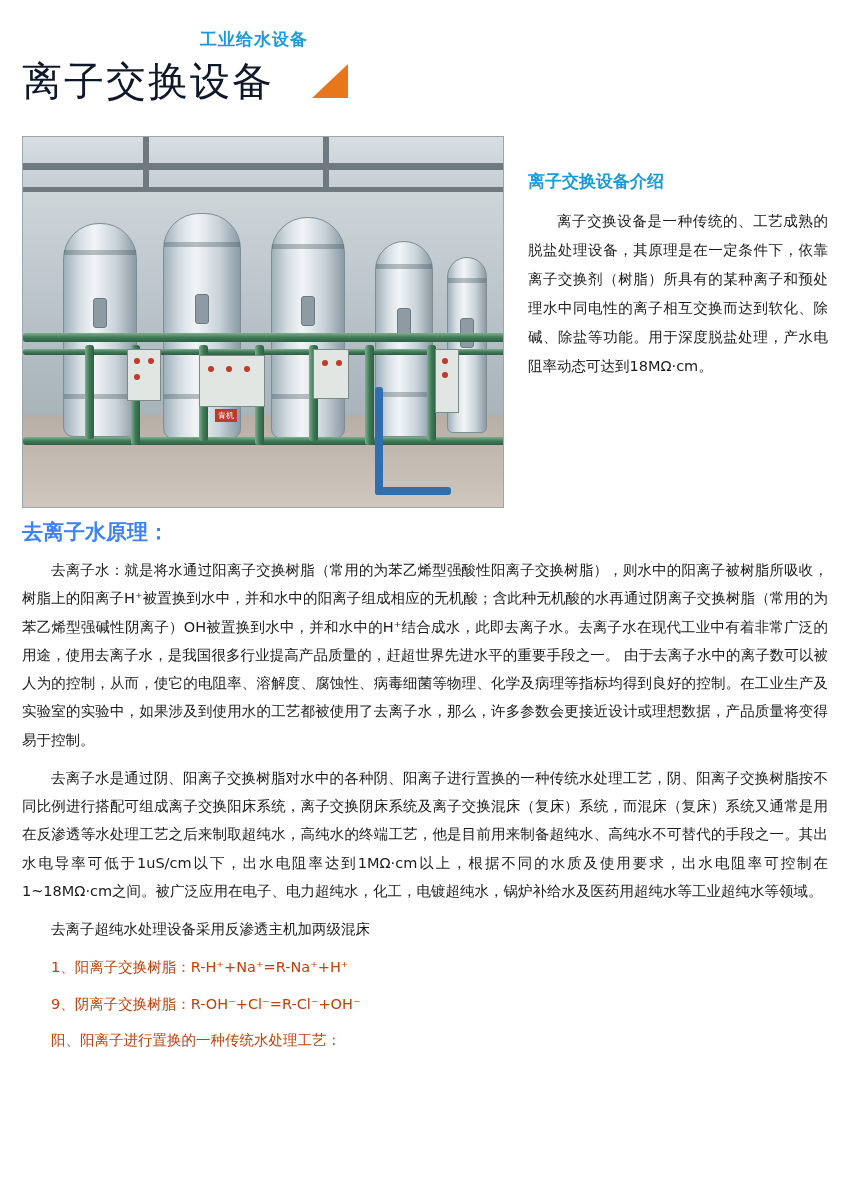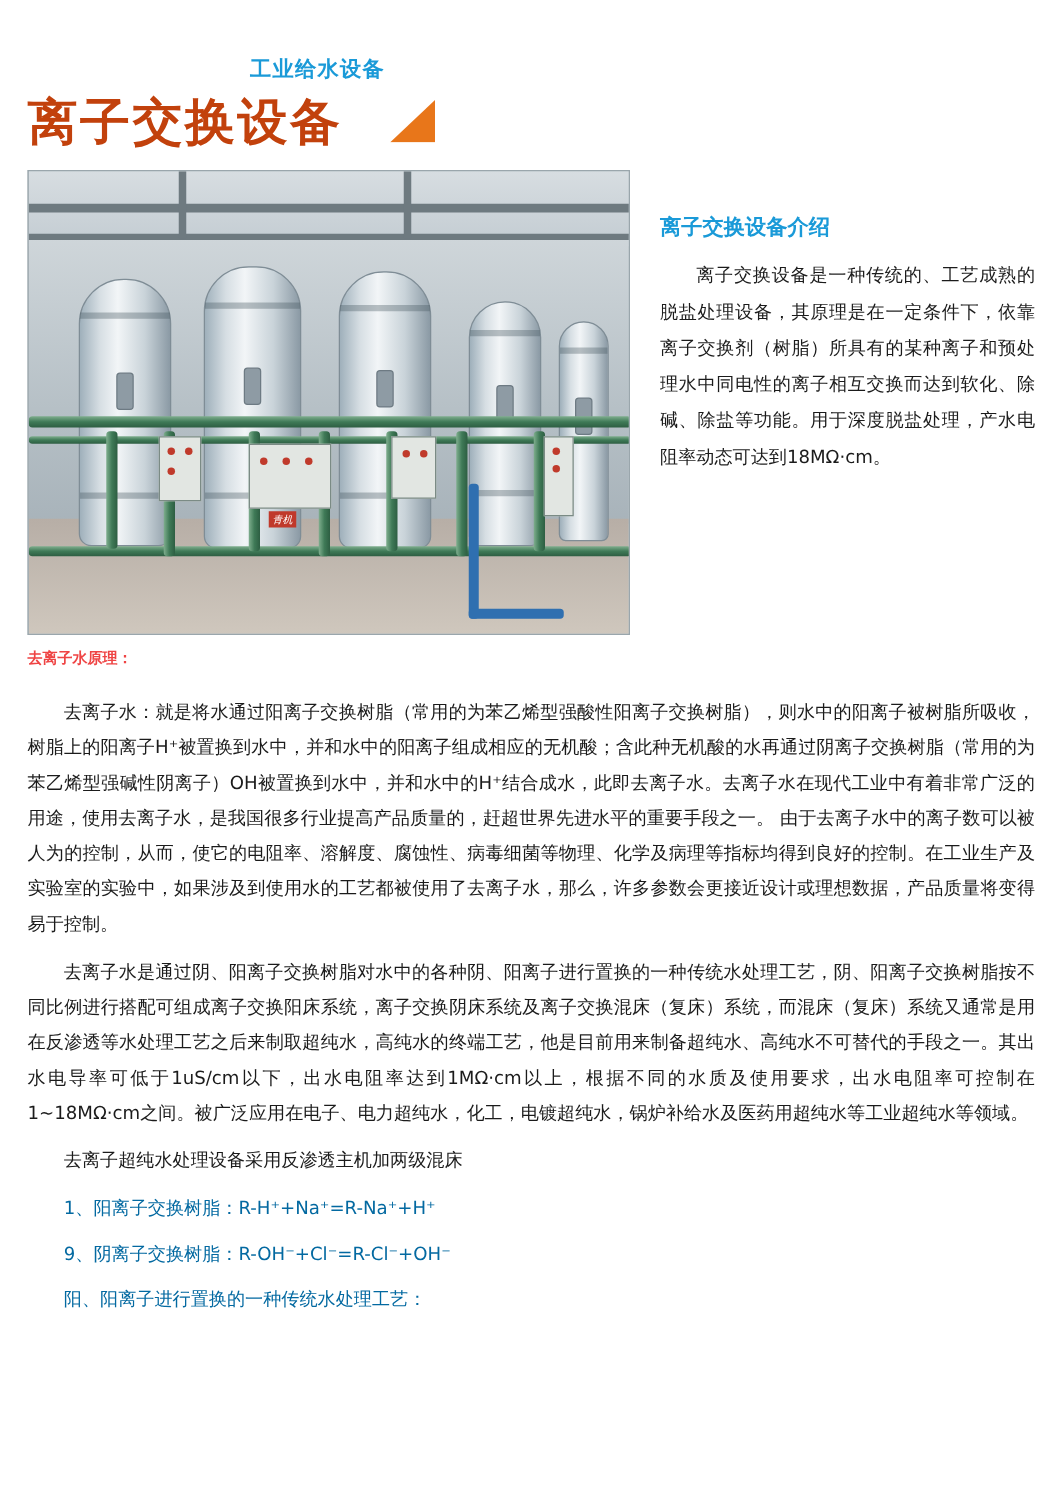--- a/index.html
+++ b/index.html
@@ -13,38 +13,38 @@
     position: relative;
     width: 850px;
     height: 1200px;
     background: #ffffff;
     overflow: hidden;
   }
 
   
   .header {
     position: absolute;
-    left: 0; top: 16px;
+    left: 0; top: 0;
     width: 694px;
     height: 120px;
   }
   .kicker {
     position: absolute;
     left: 200px; top: 28px;
     font-size: 17px;
     font-weight: bold;
     color: #1a9ad8;
     letter-spacing: 1px;
   }
   .main-title {
     position: absolute;
     left: 22px; top: 54px;
     font-size: 40px;
-    font-weight: bold;
-    color: #c2410c;
+    font-weight: normal;
+    color: #0f172a;
     letter-spacing: 2px;
   }
   .title-flag {
     position: absolute;
     left: 312px; top: 64px;
     width: 36px; height: 34px;
     background: #e8761a;
     clip-path: polygon(0% 100%, 100% 0%, 100% 100%);
   }
 
@@ -129,41 +129,41 @@
     line-height: 2.0;
     color: #1b1b1b;
     text-align: justify;
     text-indent: 2em;
   }
 
   
   .section-title {
     position: absolute;
     left: 22px; top: 518px;
-    font-size: 12px;
+    font-size: 21px;
     font-weight: bold;
-    color: #ef4444;
+    color: #3b82f6;
   }
   .body-col {
     position: absolute;
     left: 22px; top: 556px;
     width: 806px;
   }
   .para {
     font-size: 14.5px;
     line-height: 1.95;
     color: #1b1b1b;
     text-align: justify;
     text-indent: 2em;
     margin-bottom: 10px;
   }
   .eq {
     font-size: 14.5px;
     line-height: 1.95;
-    color: #0369a1;
+    color: #c2410c;
     text-indent: 2em;
     margin-bottom: 8px;
   }
 </style>
 </head>
 <body>
 
 <div class="page">
 
   <div class="header">
@@ -231,21 +231,21 @@
       <div class="sw" style="left:44px;top:10px;"></div>
     </div>
     <div class="panel-box" style="left:290px;top:212px;width:36px;height:50px;">
       <div class="sw" style="left:8px;top:10px;"></div>
       <div class="sw" style="left:22px;top:10px;"></div>
     </div>
     <div class="panel-box" style="left:412px;top:212px;width:24px;height:64px;">
       <div class="sw" style="left:6px;top:8px;"></div>
       <div class="sw" style="left:6px;top:22px;"></div>
     </div>
-    <div class="red-label" style="left:192px;top:272px;font-style:italic;">青机</div>
+    <div class="red-label" style="left:192px;top:272px;">青机</div>
   </div>
 
   <div class="intro">
     <div class="intro-title">离子交换设备介绍</div>
     <div class="intro-body">离子交换设备是一种传统的、工艺成熟的脱盐处理设备，其原理是在一定条件下，依靠离子交换剂（树脂）所具有的某种离子和预处理水中同电性的离子相互交换而达到软化、除碱、除盐等功能。用于深度脱盐处理，产水电阻率动态可达到18MΩ·cm。</div>
   </div>
 
   <div class="section-title">去离子水原理：</div>
 
   <div class="body-col">

